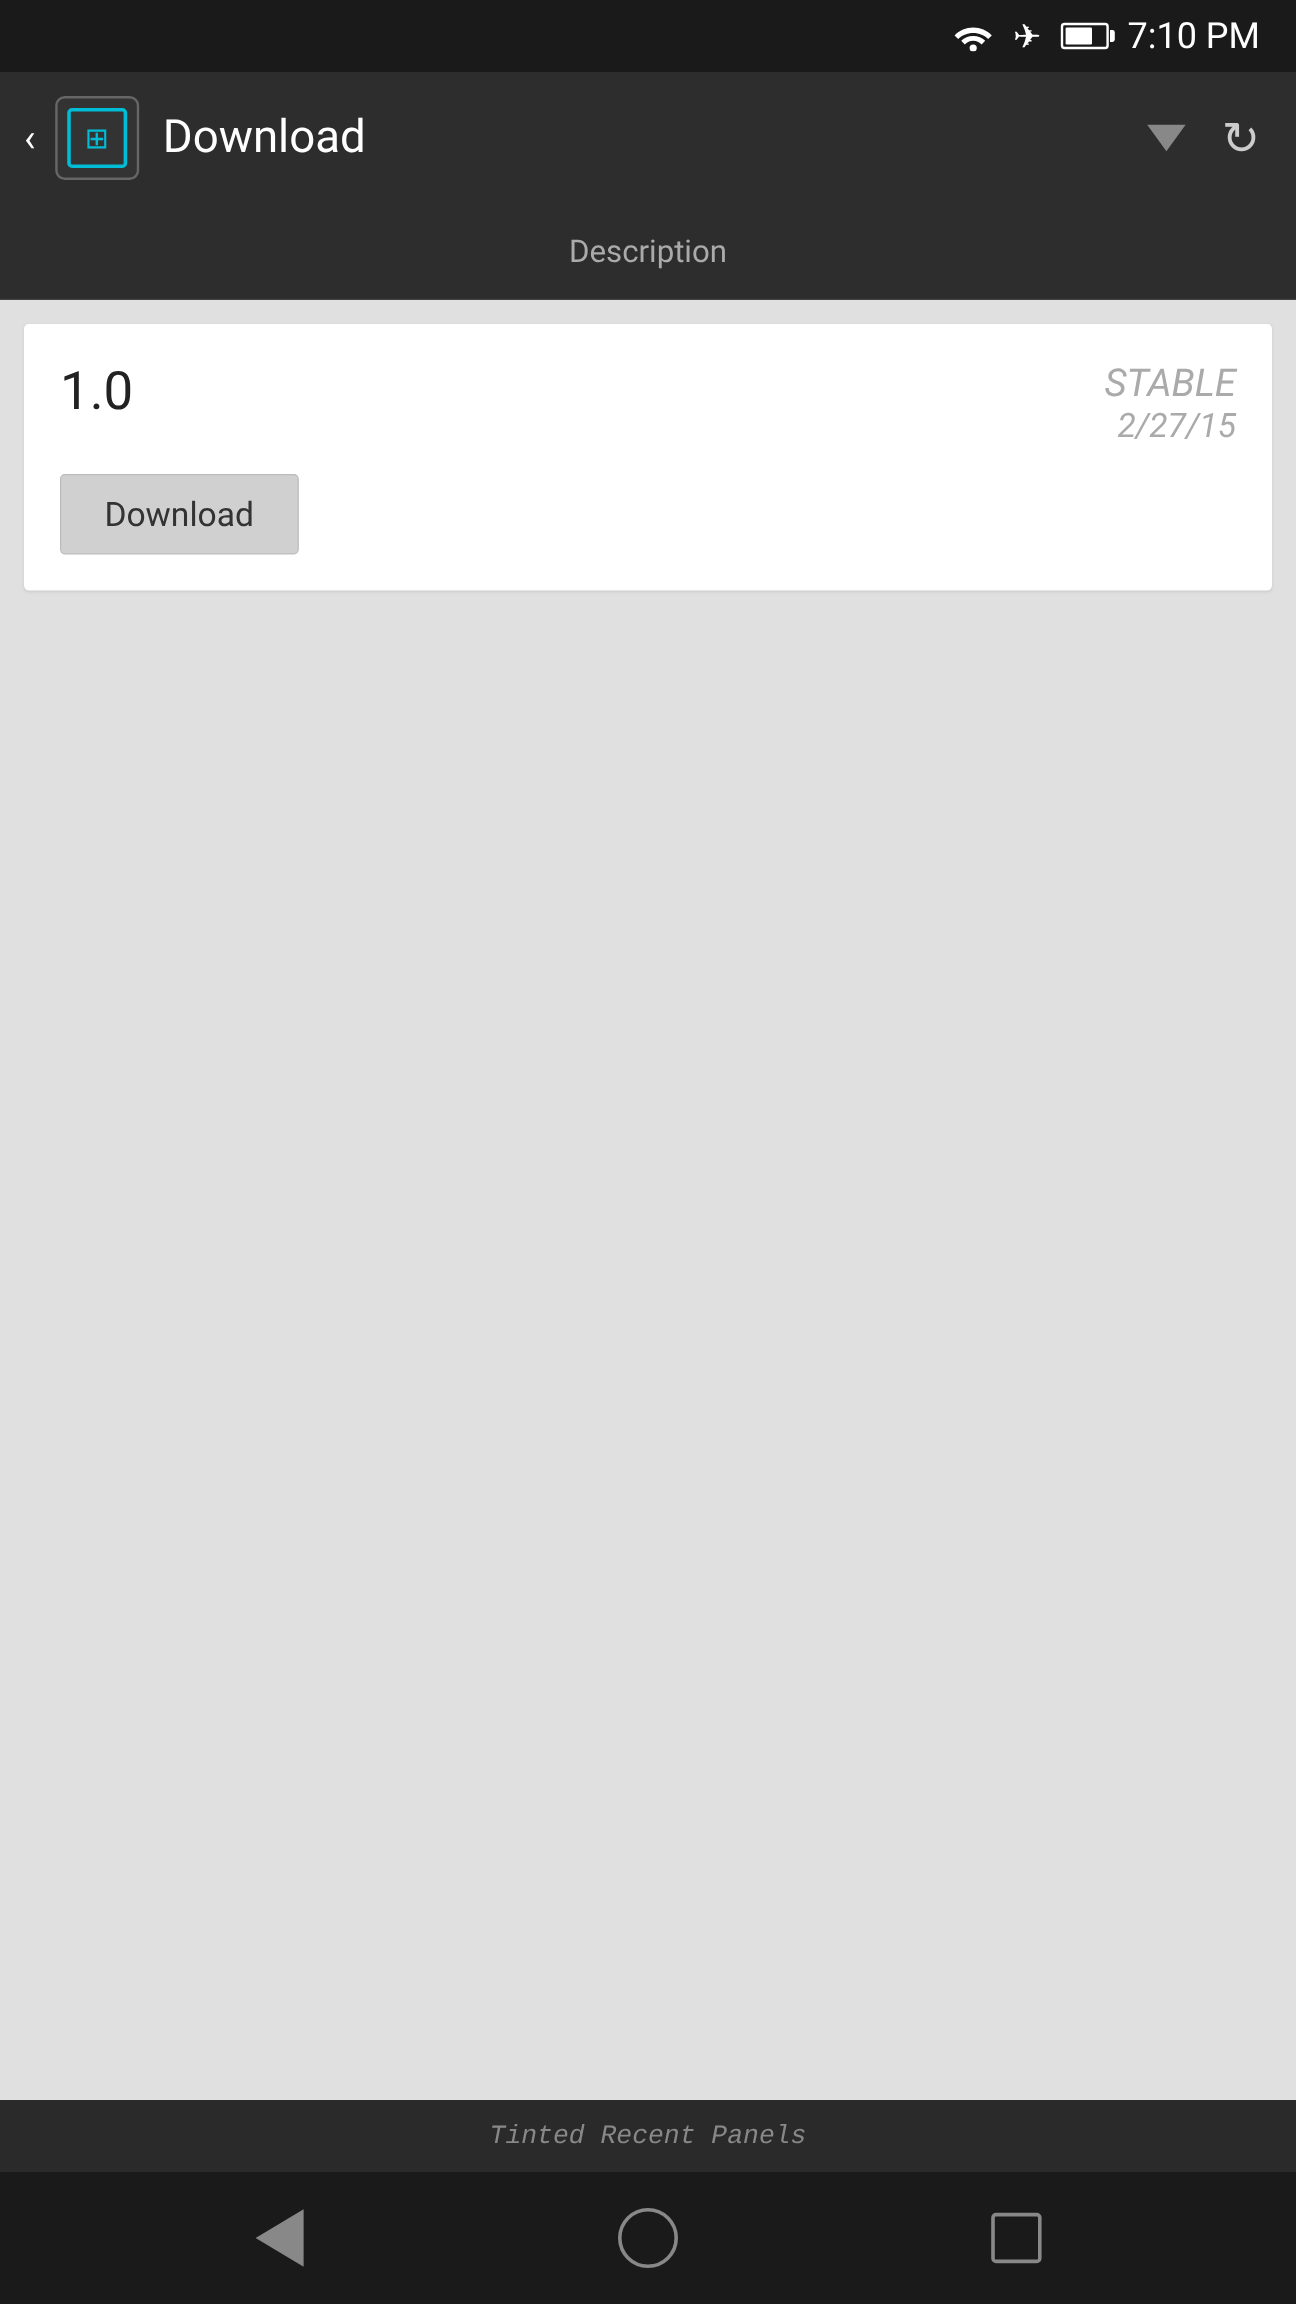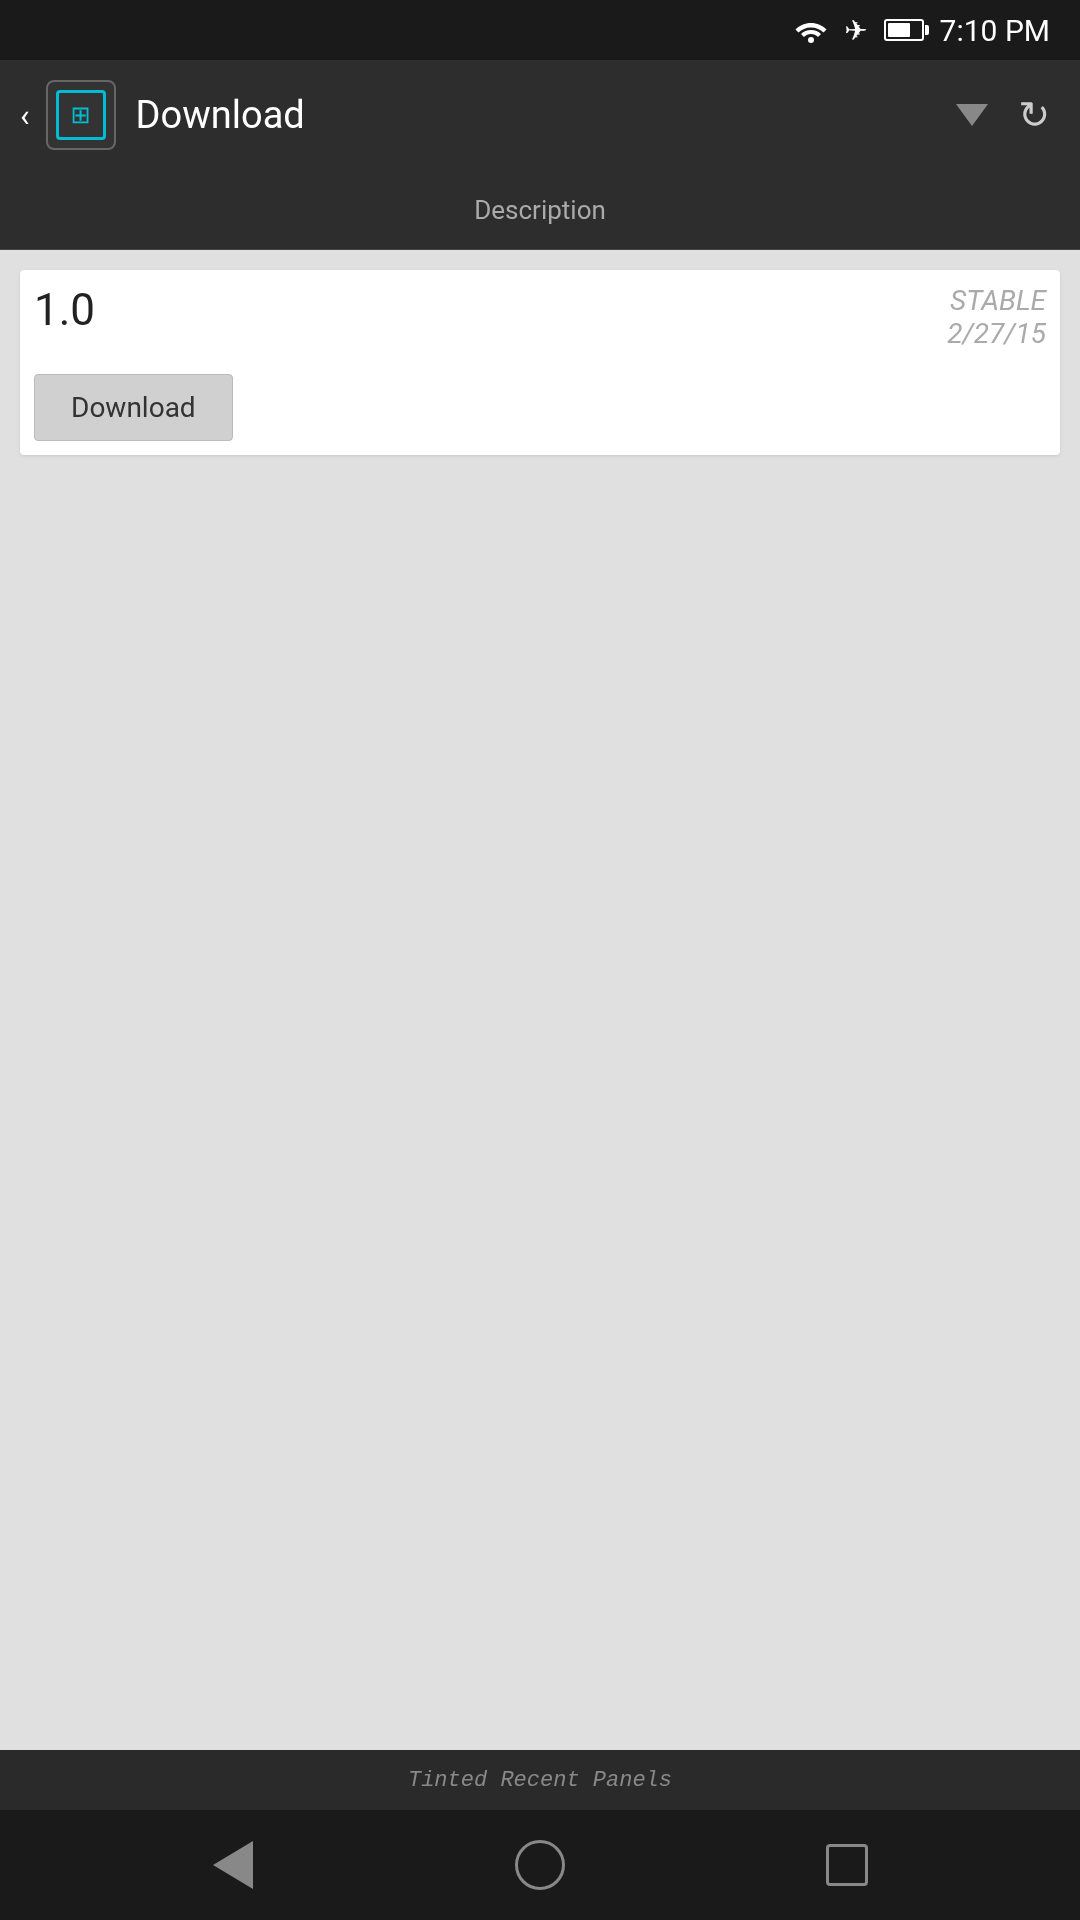--- a/index.html
+++ b/index.html
@@ -190,21 +190,21 @@
     .main-content {
       flex: 1;
       background: #e0e0e0;
       padding: 20px;
     }
 
     
     .version-card {
       background: white;
       border-radius: 4px;
-      padding: 14px;
+      padding: 30px;
       box-shadow: 0 1px 3px rgba(0,0,0,0.1);
     }
 
     .version-card-header {
       display: flex;
       justify-content: space-between;
       align-items: flex-start;
       margin-bottom: 24px;
     }
 
@@ -212,24 +212,25 @@
       font-size: 44px;
       font-weight: 400;
       color: #222;
     }
 
     .version-meta {
       text-align: right;
     }
 
     .version-stable {
-      font-size: 28px;
+      font-size: 32px;
       color: #aaa;
       font-style: italic;
       display: block;
+      text-align: center;
     }
 
     .version-date {
       font-size: 28px;
       color: #aaa;
       font-style: italic;
       display: block;
     }
 
     .download-btn {

